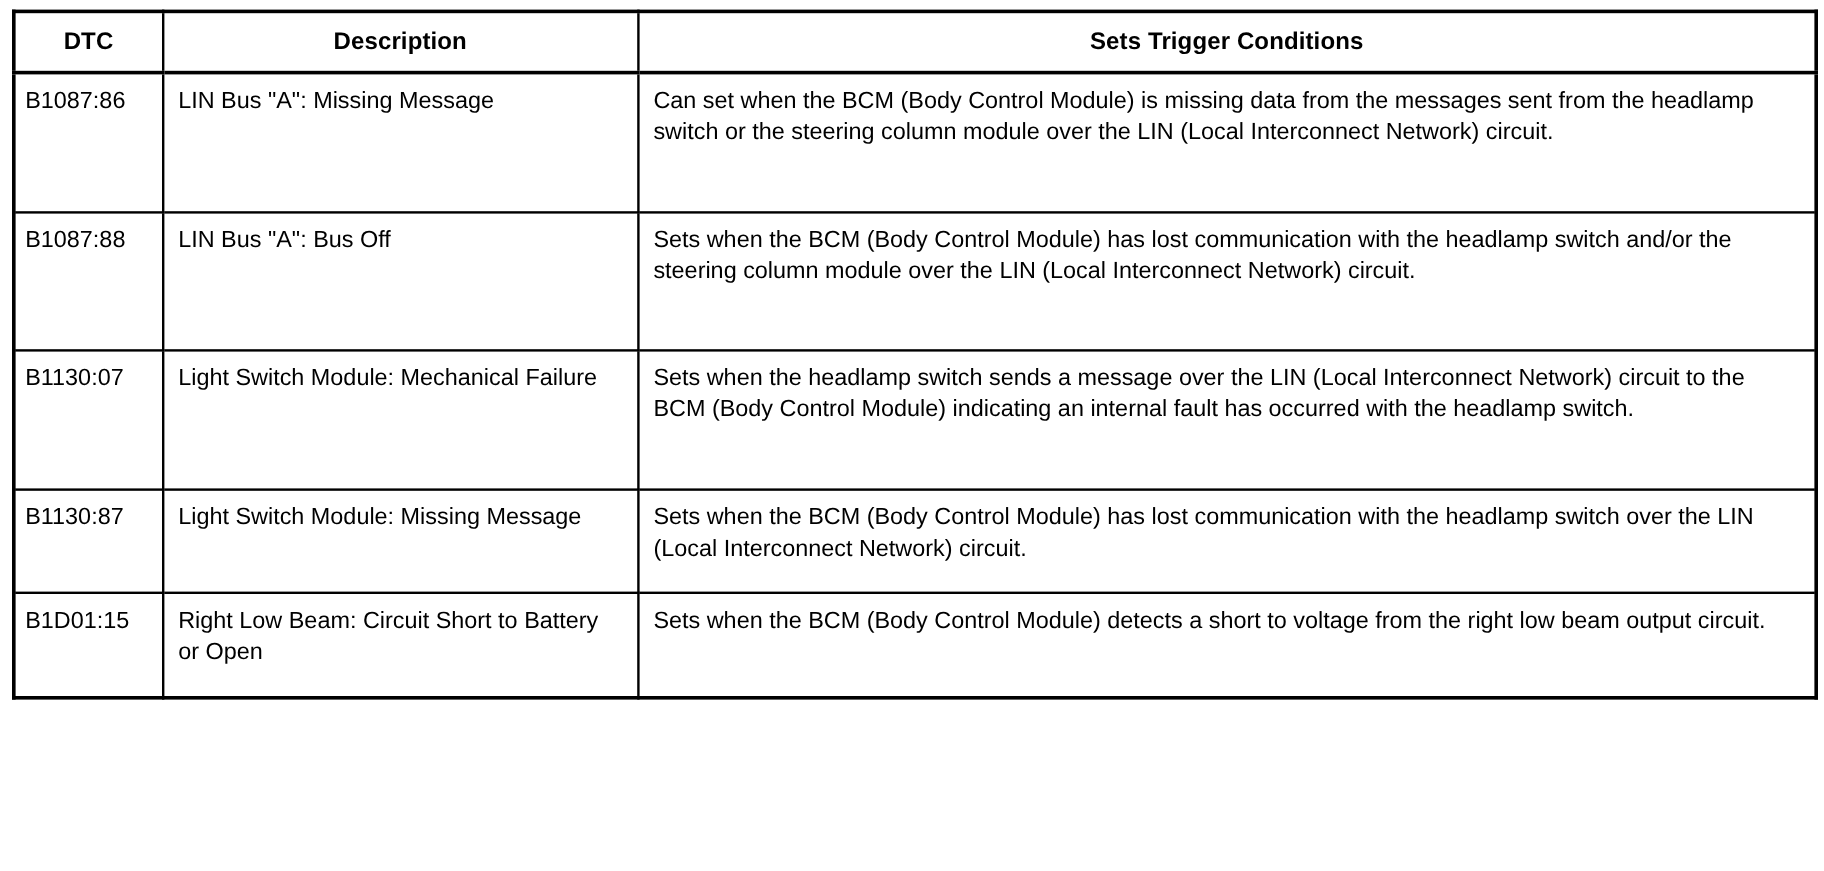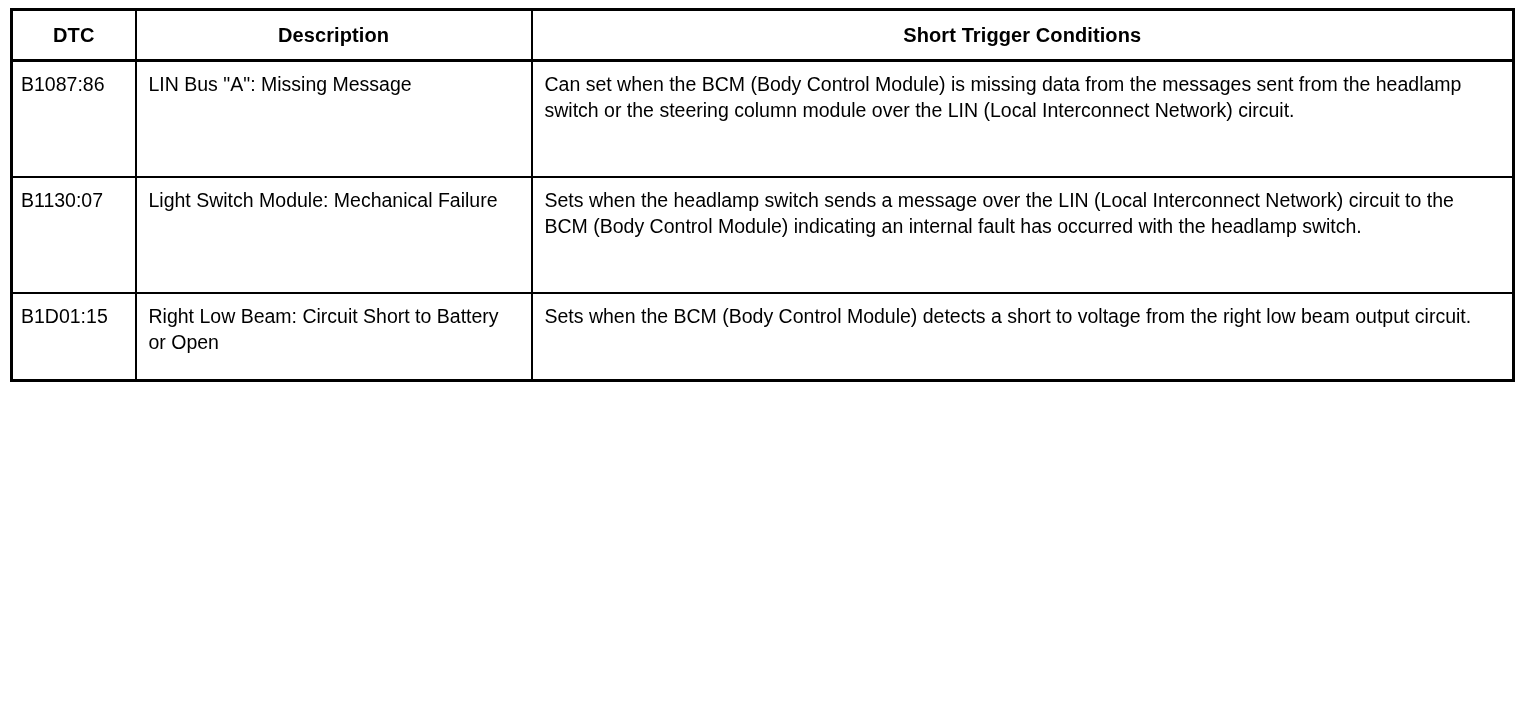--- a/index.html
+++ b/index.html
@@ -89,33 +89,43 @@
   <table class="dtc-table">
     <colgroup>
       <col class="col-dtc">
       <col class="col-desc">
       <col class="col-cond">
     </colgroup>
     <thead>
       <tr>
         <th>DTC</th>
         <th>Description</th>
-        <th>Short Trigger Conditions</th>
+        <th>Sets Trigger Conditions</th>
       </tr>
     </thead>
     <tbody>
       <tr class="r0">
         <td class="cell-dtc">B1087:86</td>
         <td class="cell-desc">LIN Bus "A": Missing Message</td>
         <td class="cell-cond">Can set when the BCM (Body Control Module) is missing data from the messages sent from the headlamp switch or the steering column module over the LIN (Local Interconnect Network) circuit.</td>
       </tr>
+      <tr class="r1">
+        <td class="cell-dtc">B1087:88</td>
+        <td class="cell-desc">LIN Bus "A": Bus Off</td>
+        <td class="cell-cond">Sets when the BCM (Body Control Module) has lost communication with the headlamp switch and/or the steering column module over the LIN (Local Interconnect Network) circuit.</td>
+      </tr>
       <tr class="r2">
         <td class="cell-dtc">B1130:07</td>
         <td class="cell-desc">Light Switch Module: Mechanical Failure</td>
         <td class="cell-cond">Sets when the headlamp switch sends a message over the LIN (Local Interconnect Network) circuit to the BCM (Body Control Module) indicating an internal fault has occurred with the headlamp switch.</td>
+      </tr>
+      <tr class="r4">
+        <td class="cell-dtc">B1130:87</td>
+        <td class="cell-desc">Light Switch Module: Missing Message</td>
+        <td class="cell-cond">Sets when the BCM (Body Control Module) has lost communication with the headlamp switch over the LIN (Local Interconnect Network) circuit.</td>
       </tr>
       <tr class="r6">
         <td class="cell-dtc">B1D01:15</td>
         <td class="cell-desc">Right Low Beam: Circuit Short to Battery or Open</td>
         <td class="cell-cond">Sets when the BCM (Body Control Module) detects a short to voltage from the right low beam output circuit.</td>
       </tr>
     </tbody>
   </table>
 </div>
 

